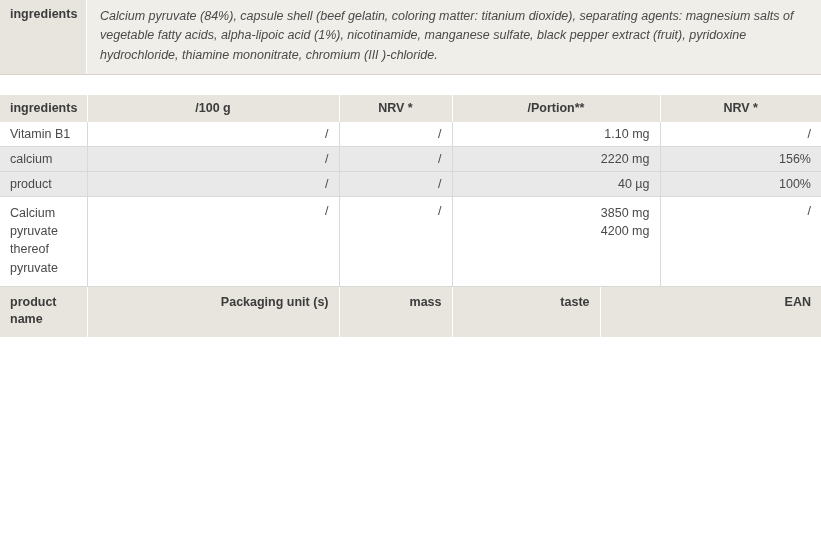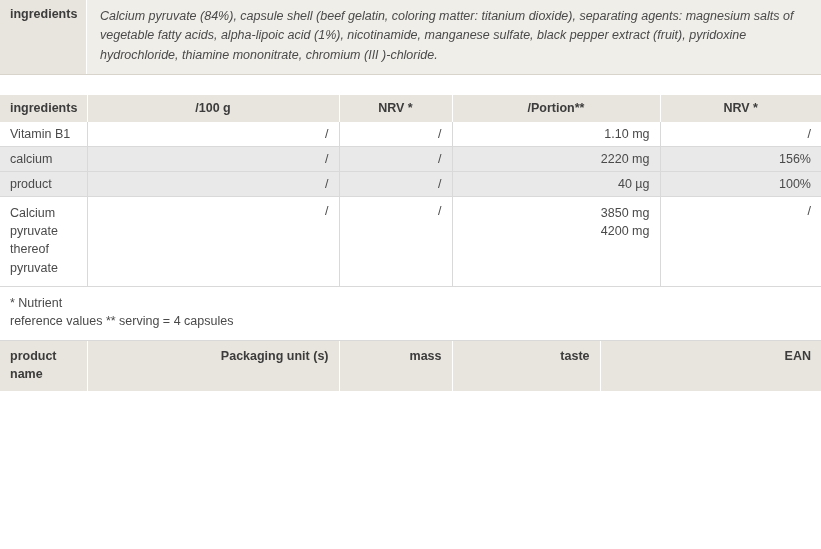--- a/index.html
+++ b/index.html
@@ -195,22 +195,20 @@
 pyruvate</td>
         <td>/</td>
         <td>/</td>
         <td class="multiline">3850 mg
 4200 mg</td>
         <td class="last">/</td>
       </tr>
     </tbody>
   </table>
 
-  <div class="footnote">* Nutrient
-reference values ** serving = 4 capsules</div>
 
   <table class="product">
     <colgroup>
       <col style="width:87px">
       <col style="width:252px">
       <col style="width:113px">
       <col style="width:148px">
       <col style="width:221px">
     </colgroup>
     <thead>

